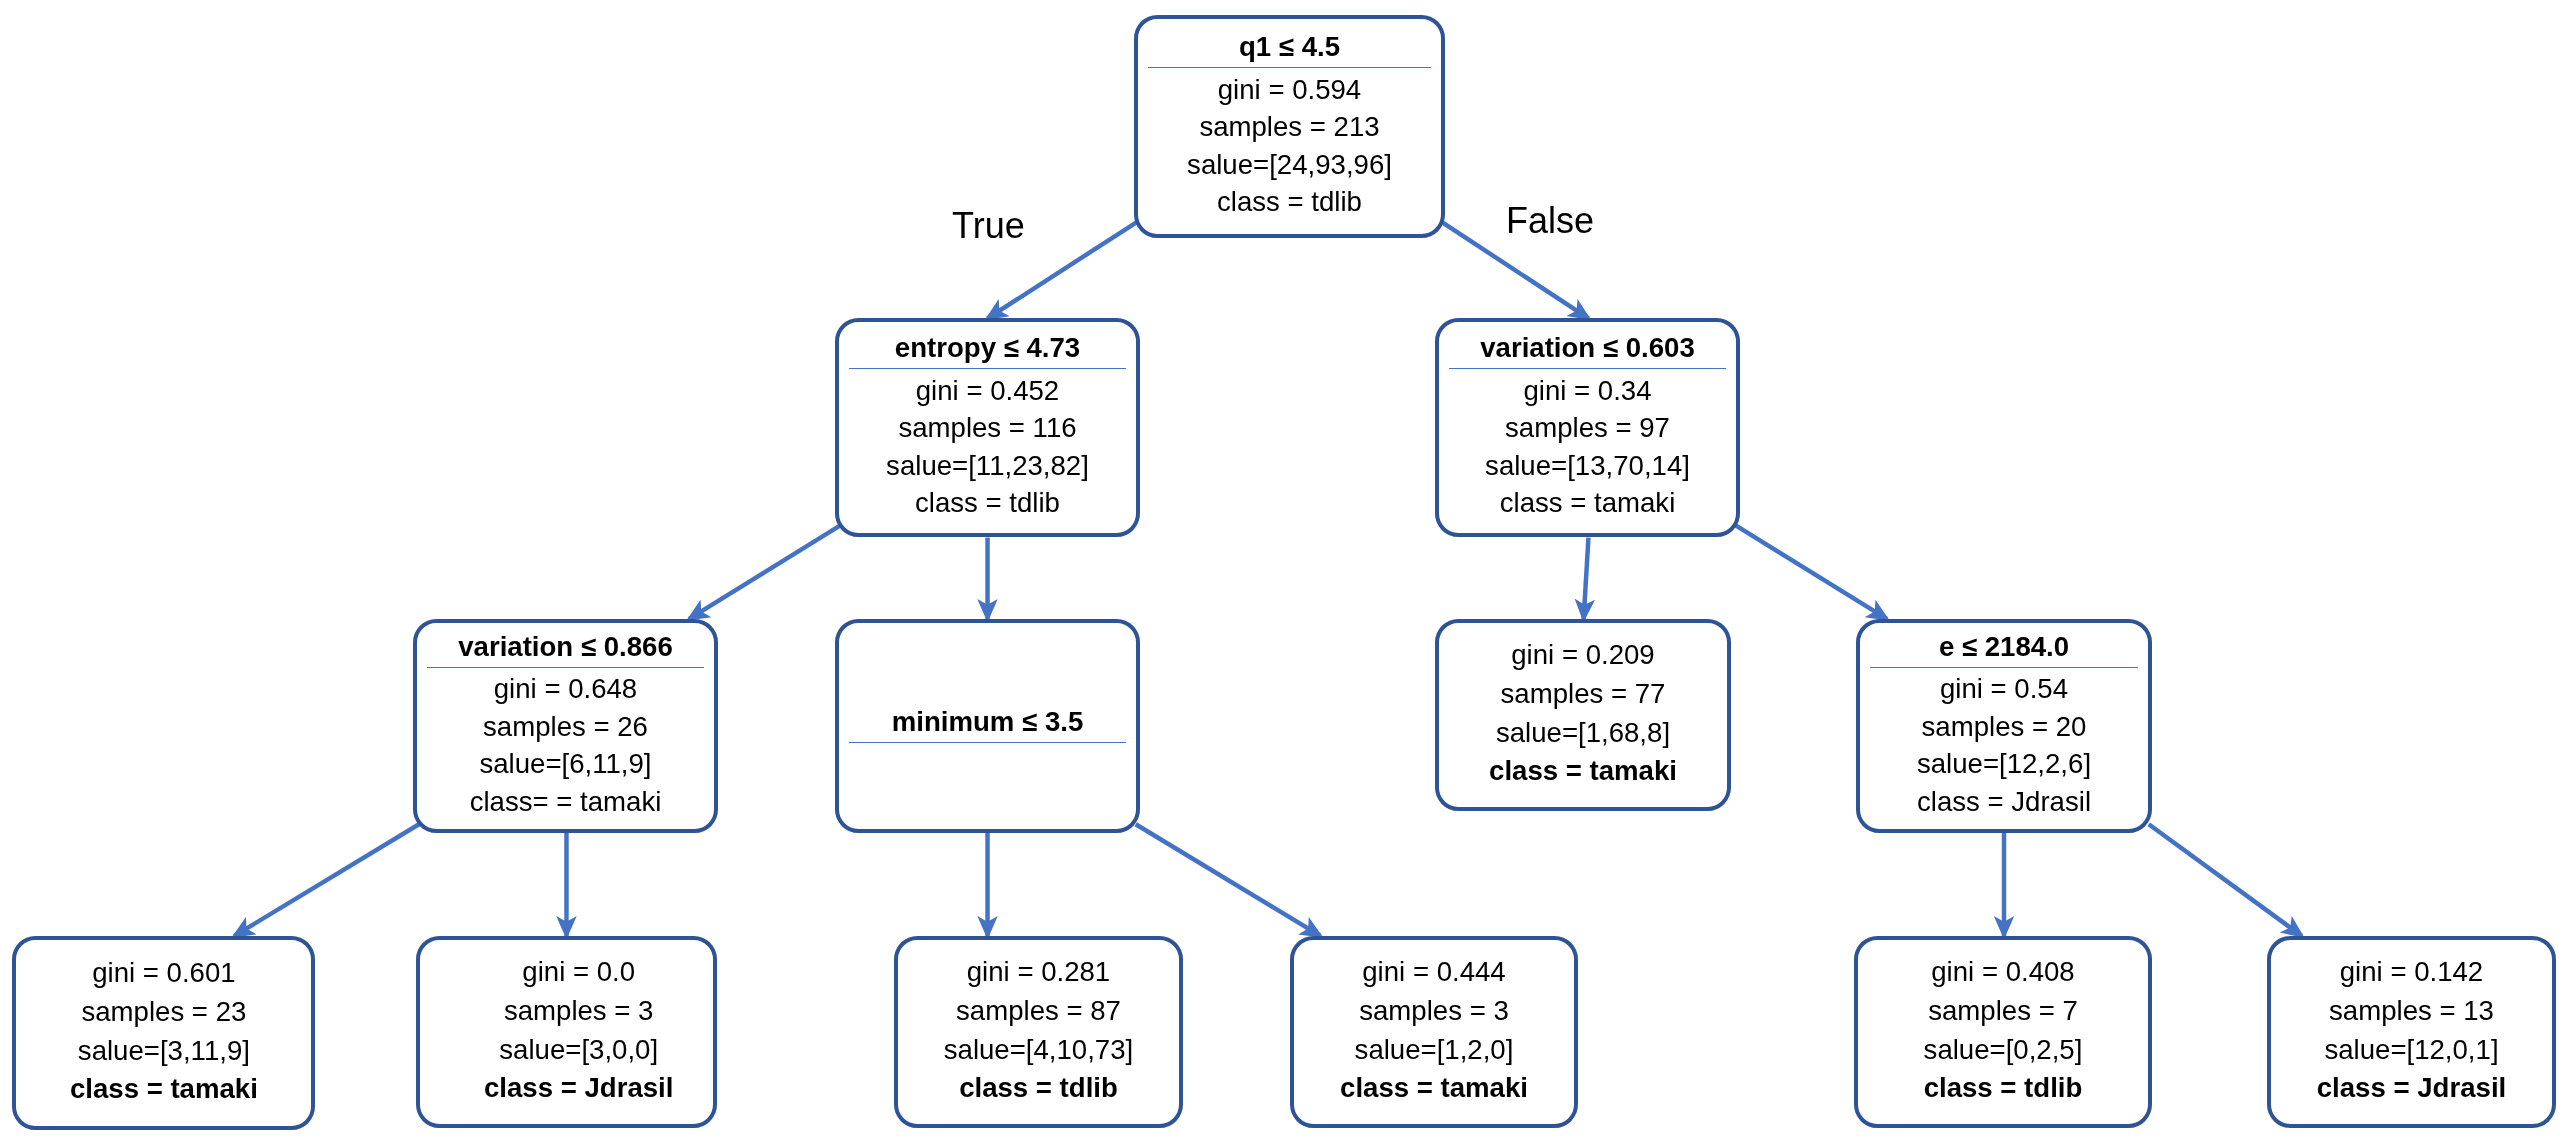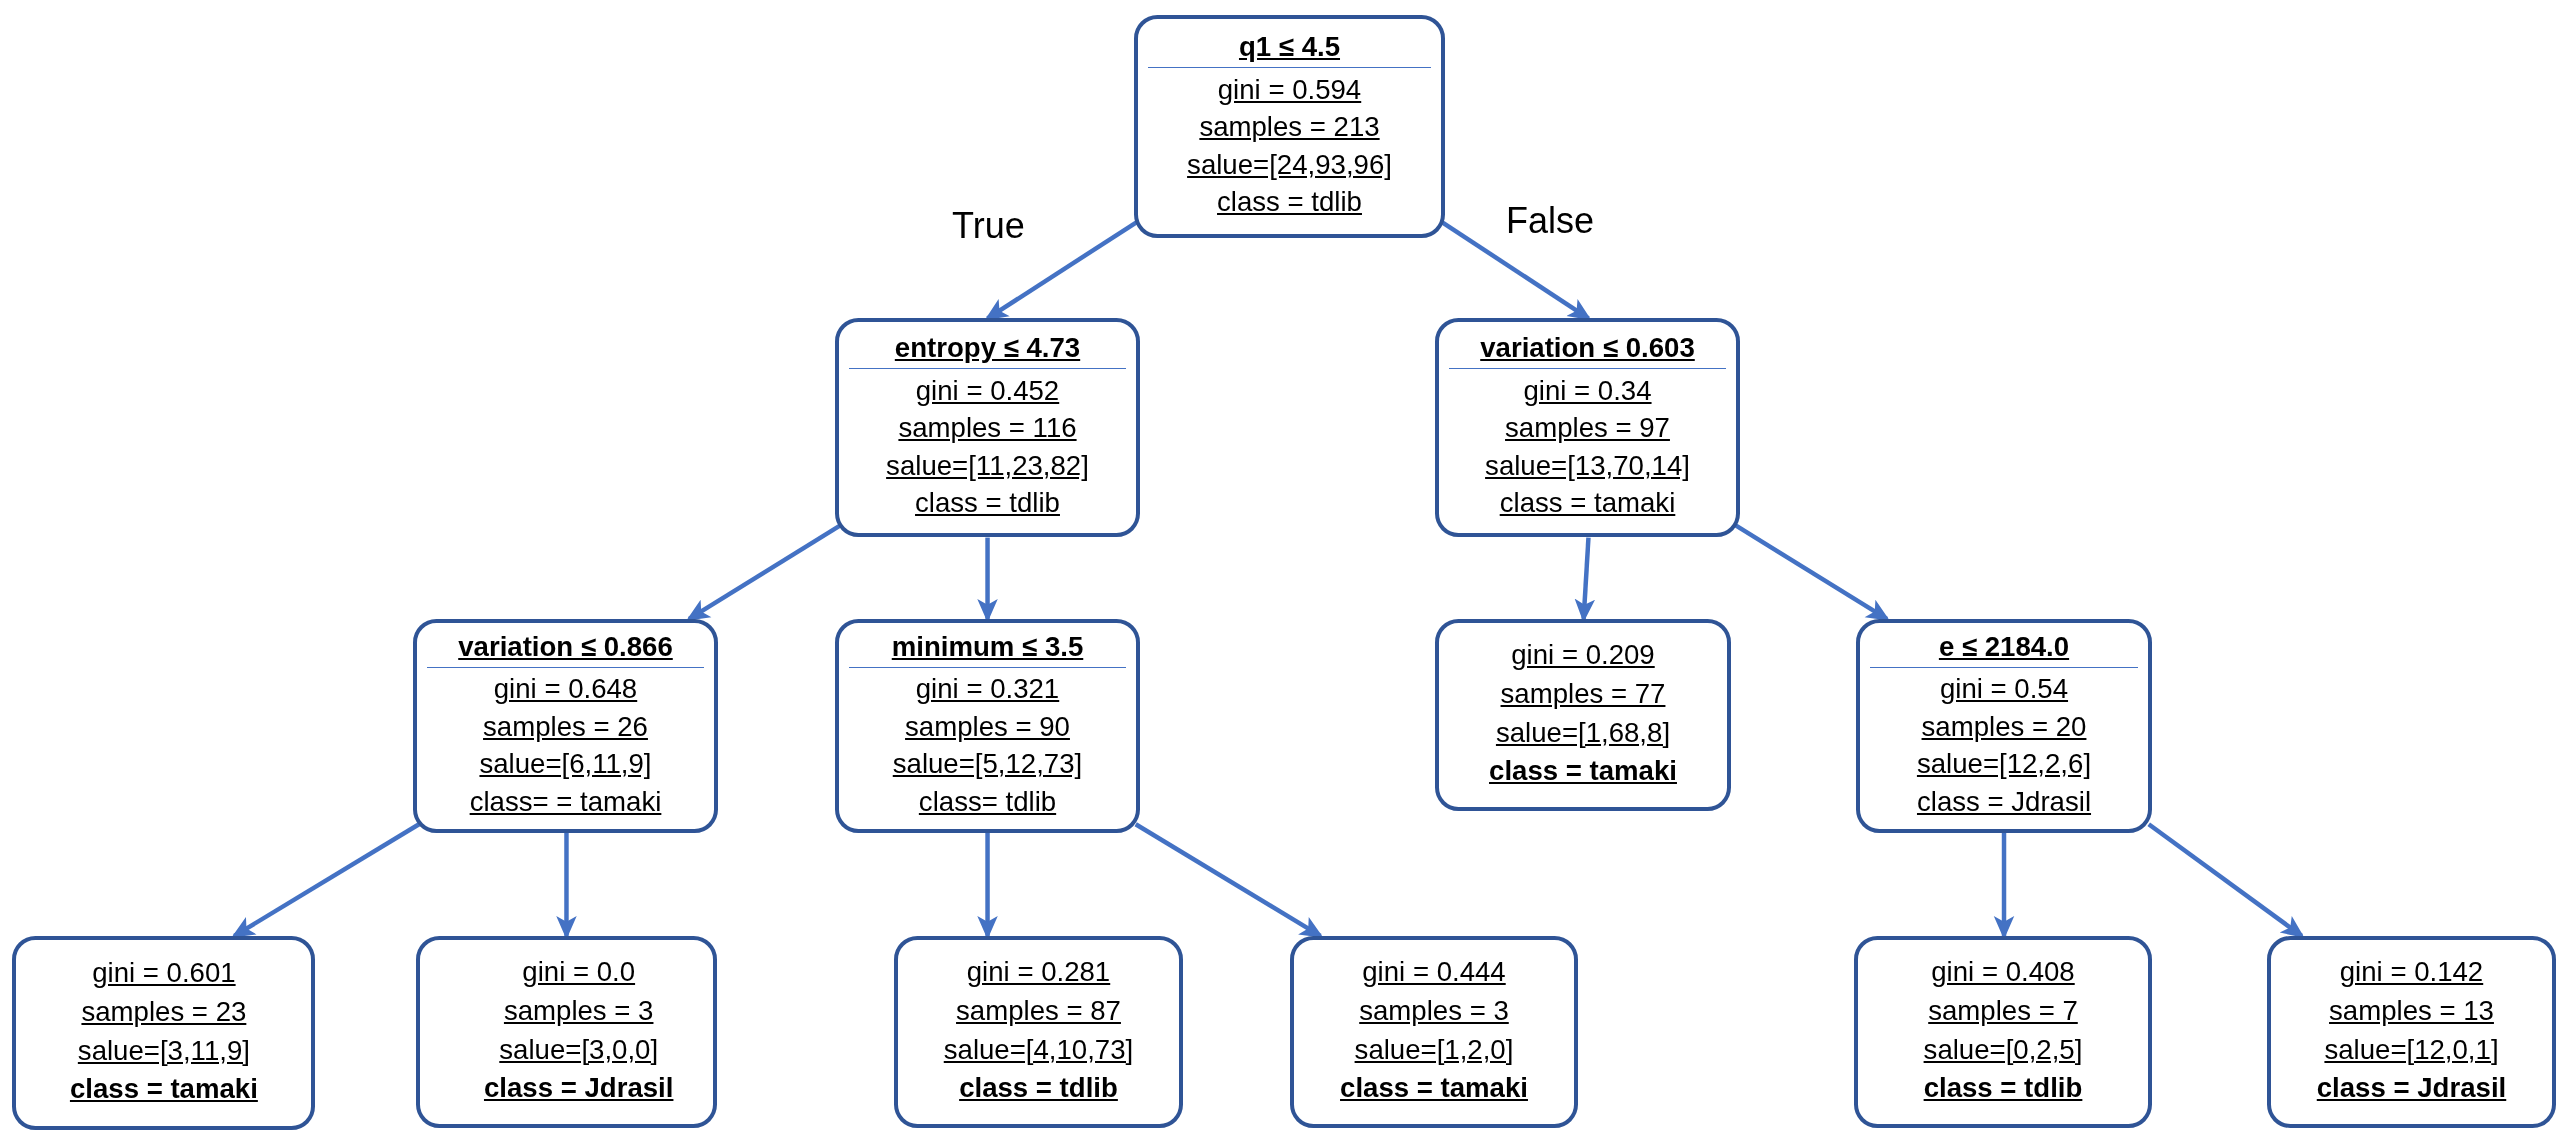--- a/index.html
+++ b/index.html
@@ -26,21 +26,20 @@
   .node {
     position: absolute;
     border: 4.8px solid #2F5496;
     border-radius: 23.4px;
     background: #ffffff;
     display: flex;
     flex-direction: column;
     align-items: stretch;
     justify-content: center;
     padding: 4.1px 9.6px 6.9px 9.6px;
-    text-decoration: underline;
   }
   .node .cond {
     text-align: center;
     font-weight: bold;
     font-size: 27.6px;
     line-height: 1.30;
     color: #000000;
     padding-bottom: 2.1px;
     border-bottom: 1.4px solid #4472C4;
     margin-bottom: 2.8px;
@@ -127,26 +126,20 @@
         <div class="cond" style="border-bottom-color: rgb(68, 114, 196);">variation ≤ 0.866</div>
         <div class="stats">
           <div>gini = 0.648</div>
           <div>samples = 26</div>
           <div>salue=[6,11,9]</div>
           <div>class= = tamaki</div>
         </div>
       </div>
       <div class="node" style="left: 835px; top: 619px; width: 305px; height: 214px; border-color: rgb(47, 84, 150);">
         <div class="cond" style="border-bottom-color: rgb(68, 114, 196);">minimum ≤ 3.5</div>
-        <div class="stats">
-          <div>gini = 0.321</div>
-          <div>samples = 90</div>
-          <div>salue=[5,12,73]</div>
-          <div>class= tdlib</div>
-        </div>
       </div>
       <div class="node leaf" style="left: 1435px; top: 619px; width: 296px; height: 192px; border-color: rgb(47, 84, 150);">
         <div class="stats">
           <div>gini = 0.209</div>
           <div>samples = 77</div>
           <div>salue=[1,68,8]</div>
           <div class="bold">class = tamaki</div>
         </div>
       </div>
       <div class="node" style="left: 1856px; top: 619px; width: 296px; height: 214px; border-color: rgb(47, 84, 150);">

